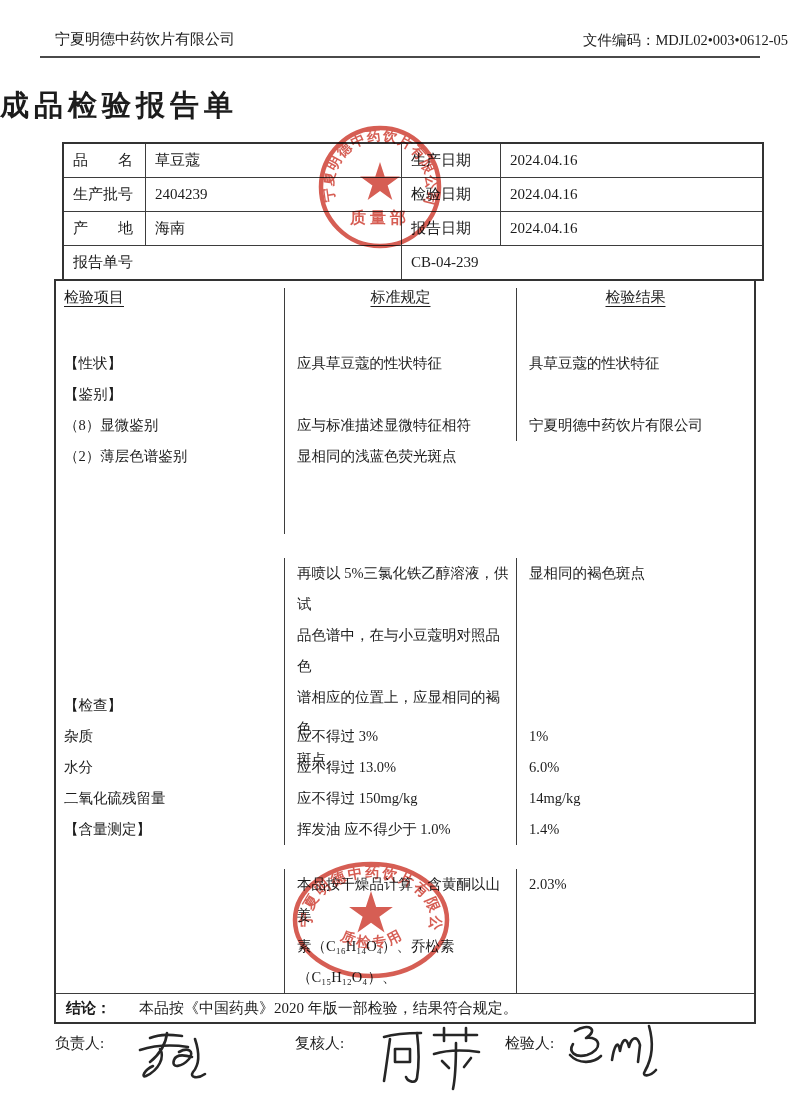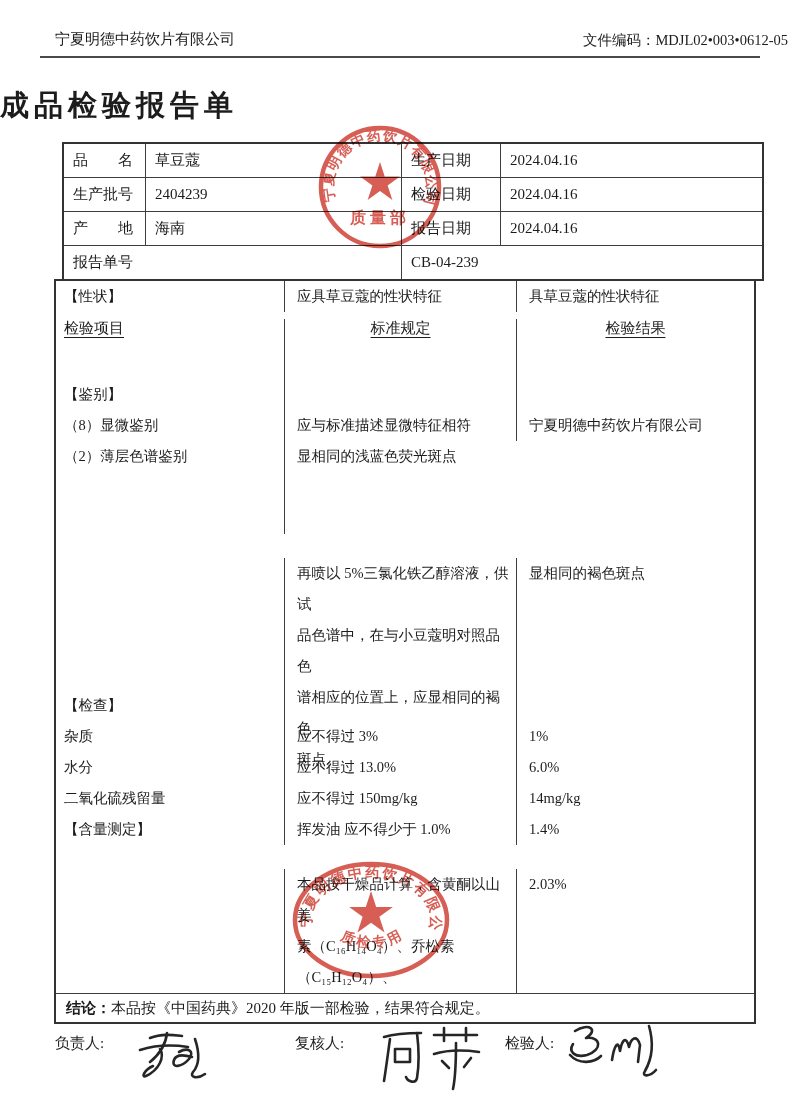--- a/index.html
+++ b/index.html
@@ -41,21 +41,21 @@
   .hrow .c2,.hrow .c3{text-align:center;padding:0;}
   .hrow u, .hrow .ul{text-decoration:underline;text-underline-offset:4px;}
   .lh{line-height:31px;}
   .h1{height:31px;}
   .h3{height:93px;}
   .h4{height:124px;margin-top:24px;}
   .sp8{height:8px;}
   .fill{flex:1;}
   
   .concl{flex:none;height:28px;border-top:1px solid #3d3d3d;display:flex;align-items:center;
-    padding-left:10px;font-size:15px;}
+    padding-left:10px;font-size:15px;gap:28px;}
   .concl b{font-weight:bold;}
   
   .signer{position:absolute;top:1034px;font-size:15px;}
   .sg1{left:55px;} .sg2{left:295px;} .sg3{left:505px;}
   .sig-svg{position:absolute;}
   .sig-svg path{stroke:#262626;stroke-width:2.6;fill:none;stroke-linecap:round;stroke-linejoin:round;}
   
   .stamp{position:absolute;mix-blend-mode:multiply;opacity:.82;}
   .stamp .ring{fill:none;stroke:#cd3a2e;stroke-width:4.5;}
   .stamp .star{fill:#cd3a2e;}
@@ -88,30 +88,30 @@
     <div class="cell br bb">报告日期</div>
     <div class="cell bb">2024.04.16</div>
 
     <div class="cell br span2a">报告单号</div>
     <div class="cell span2b">CB-04-239</div>
   </div>
 
   <div class="main-table">
     <div class="mt-body">
 
-      <div class="mrow lh h1">
-        <div class="c1">【性状】</div>
-        <div class="c2">应具草豆蔻的性状特征</div>
-        <div class="c3">具草豆蔻的性状特征</div>
-      </div>
-
       <div class="mrow hrow">
         <div class="c1"><span class="ul">检验项目</span></div>
         <div class="c2"><span class="ul">标准规定</span></div>
         <div class="c3"><span class="ul">检验结果</span></div>
+      </div>
+
+      <div class="mrow lh h1">
+        <div class="c1">【性状】</div>
+        <div class="c2">应具草豆蔻的性状特征</div>
+        <div class="c3">具草豆蔻的性状特征</div>
       </div>
       <div class="mrow lh h1">
         <div class="c1">【鉴别】</div>
         <div class="c2"></div>
         <div class="c3"></div>
       </div>
       <div class="mrow lh h1">
         <div class="c1">（8）显微鉴别</div>
         <div class="c2">应与标准描述显微特征相符</div>
         <div class="c3">宁夏明德中药饮片有限公司</div>

